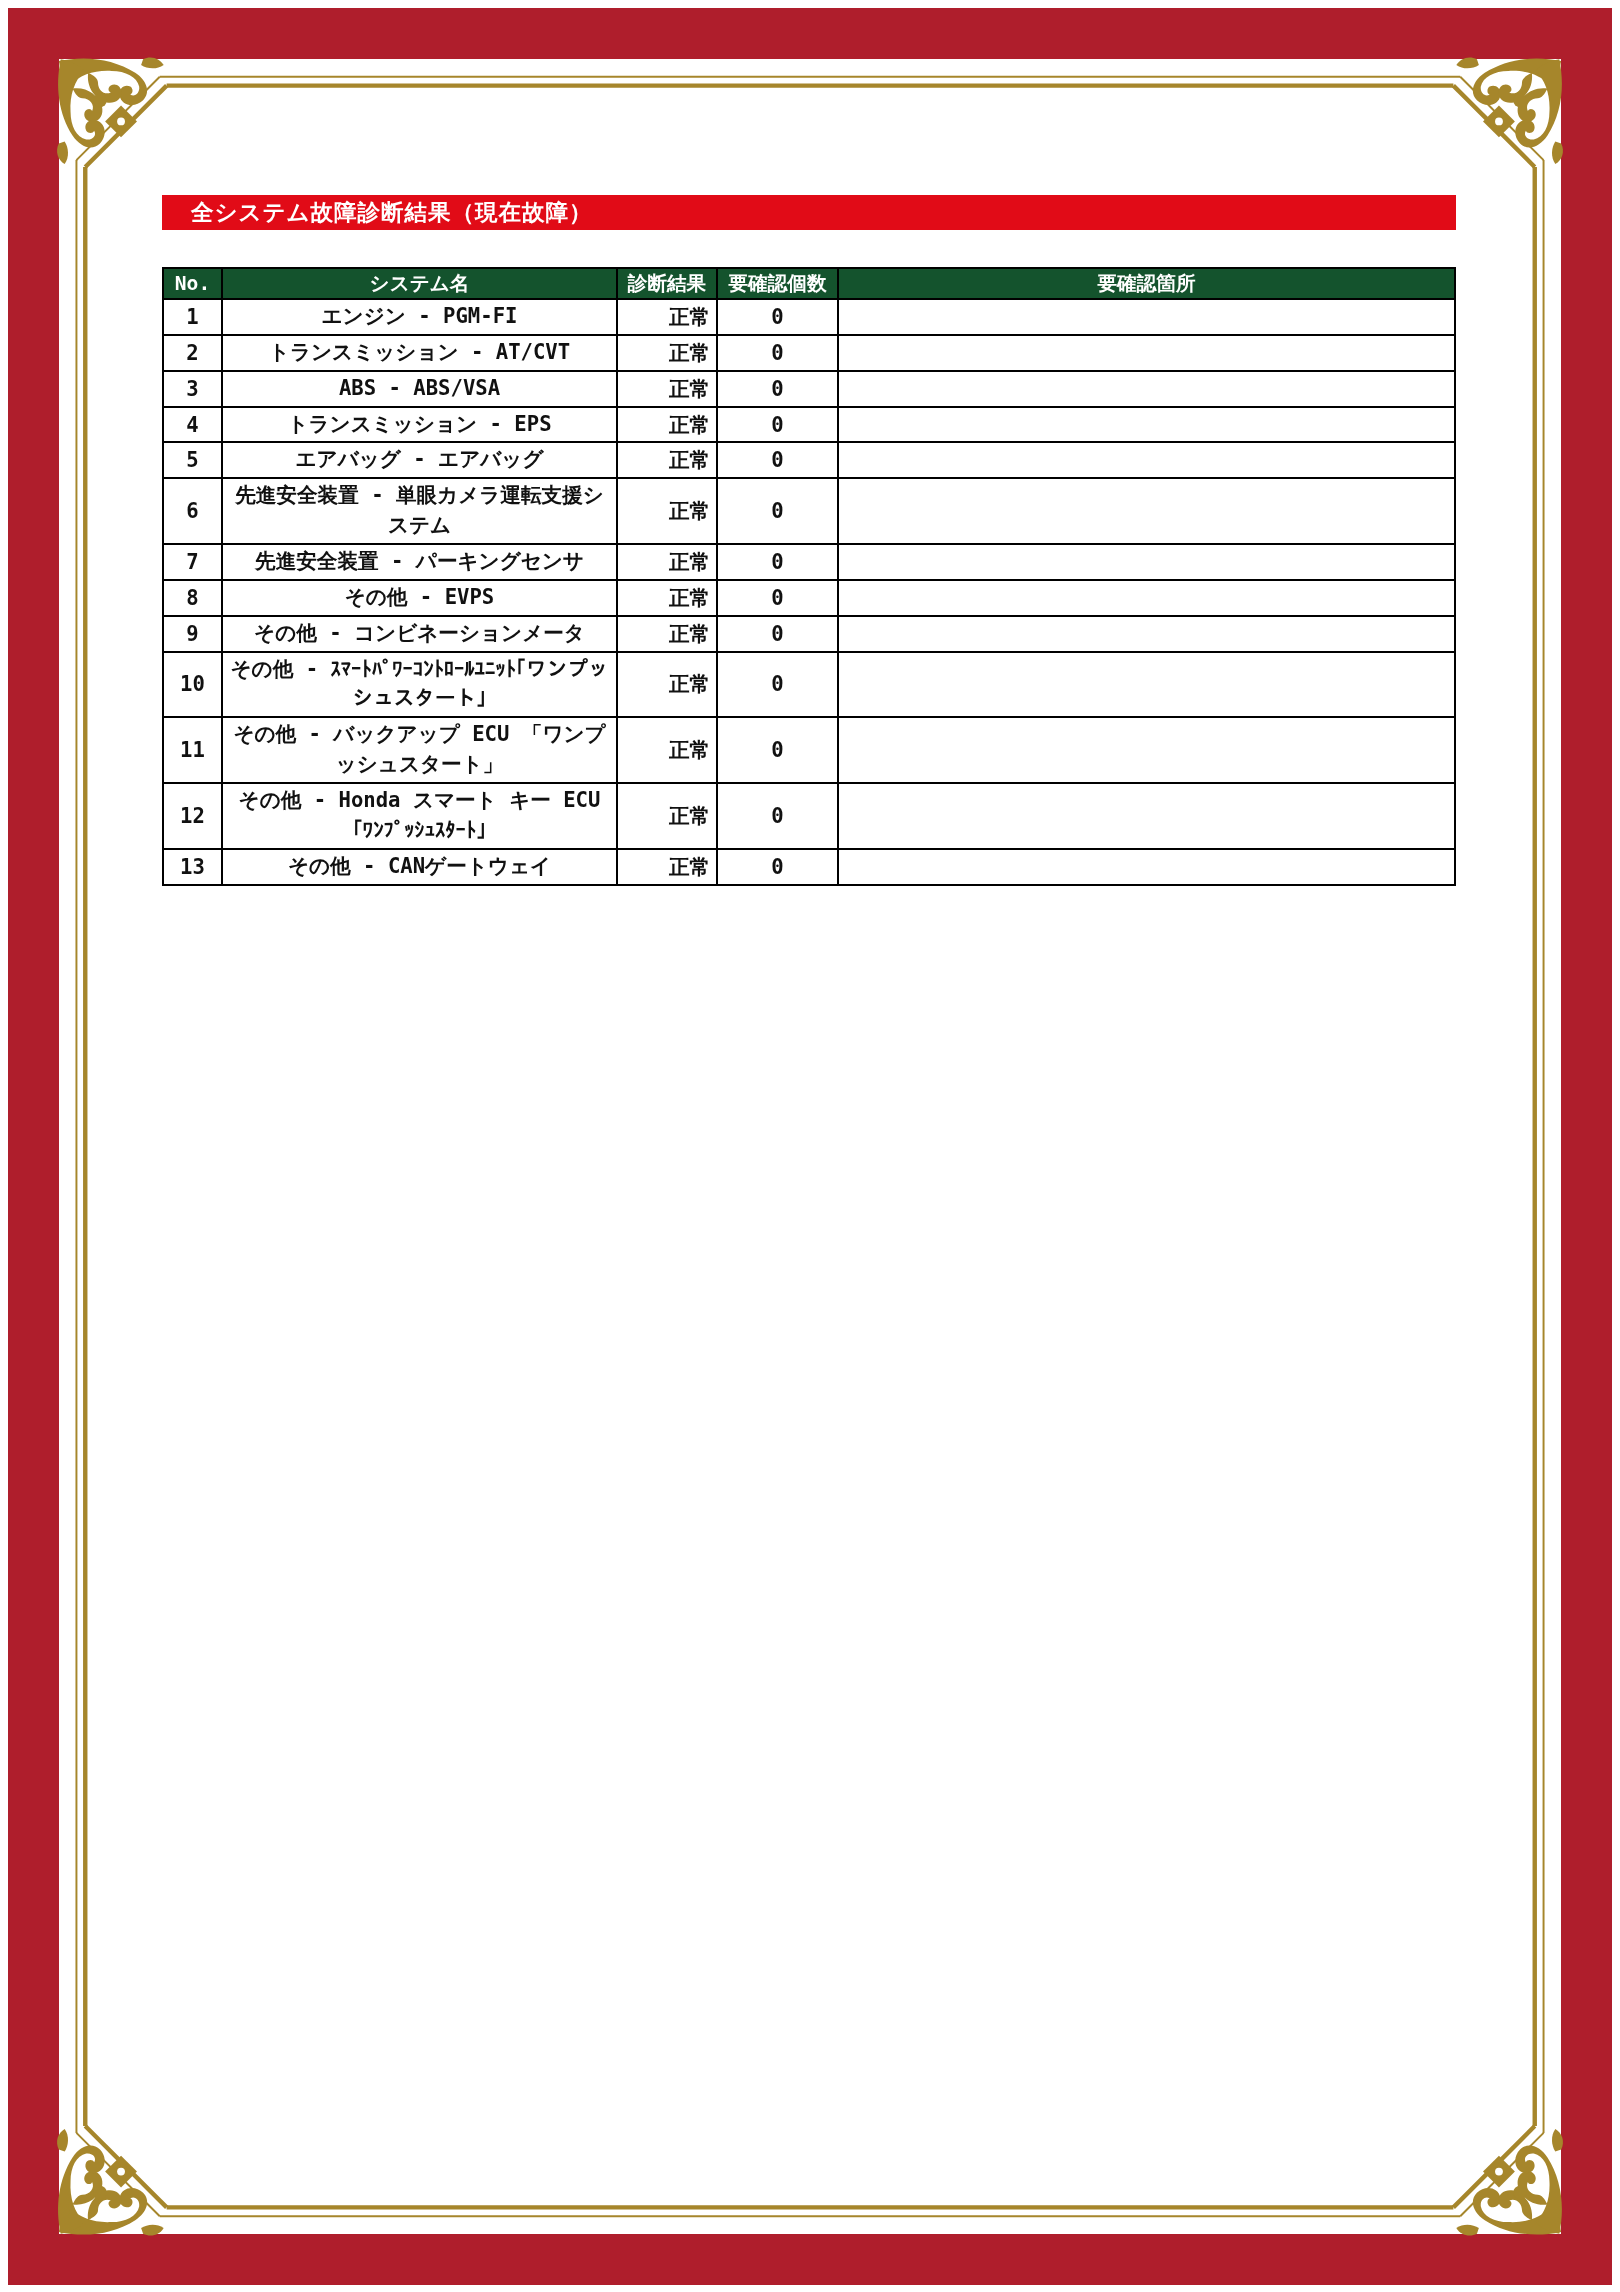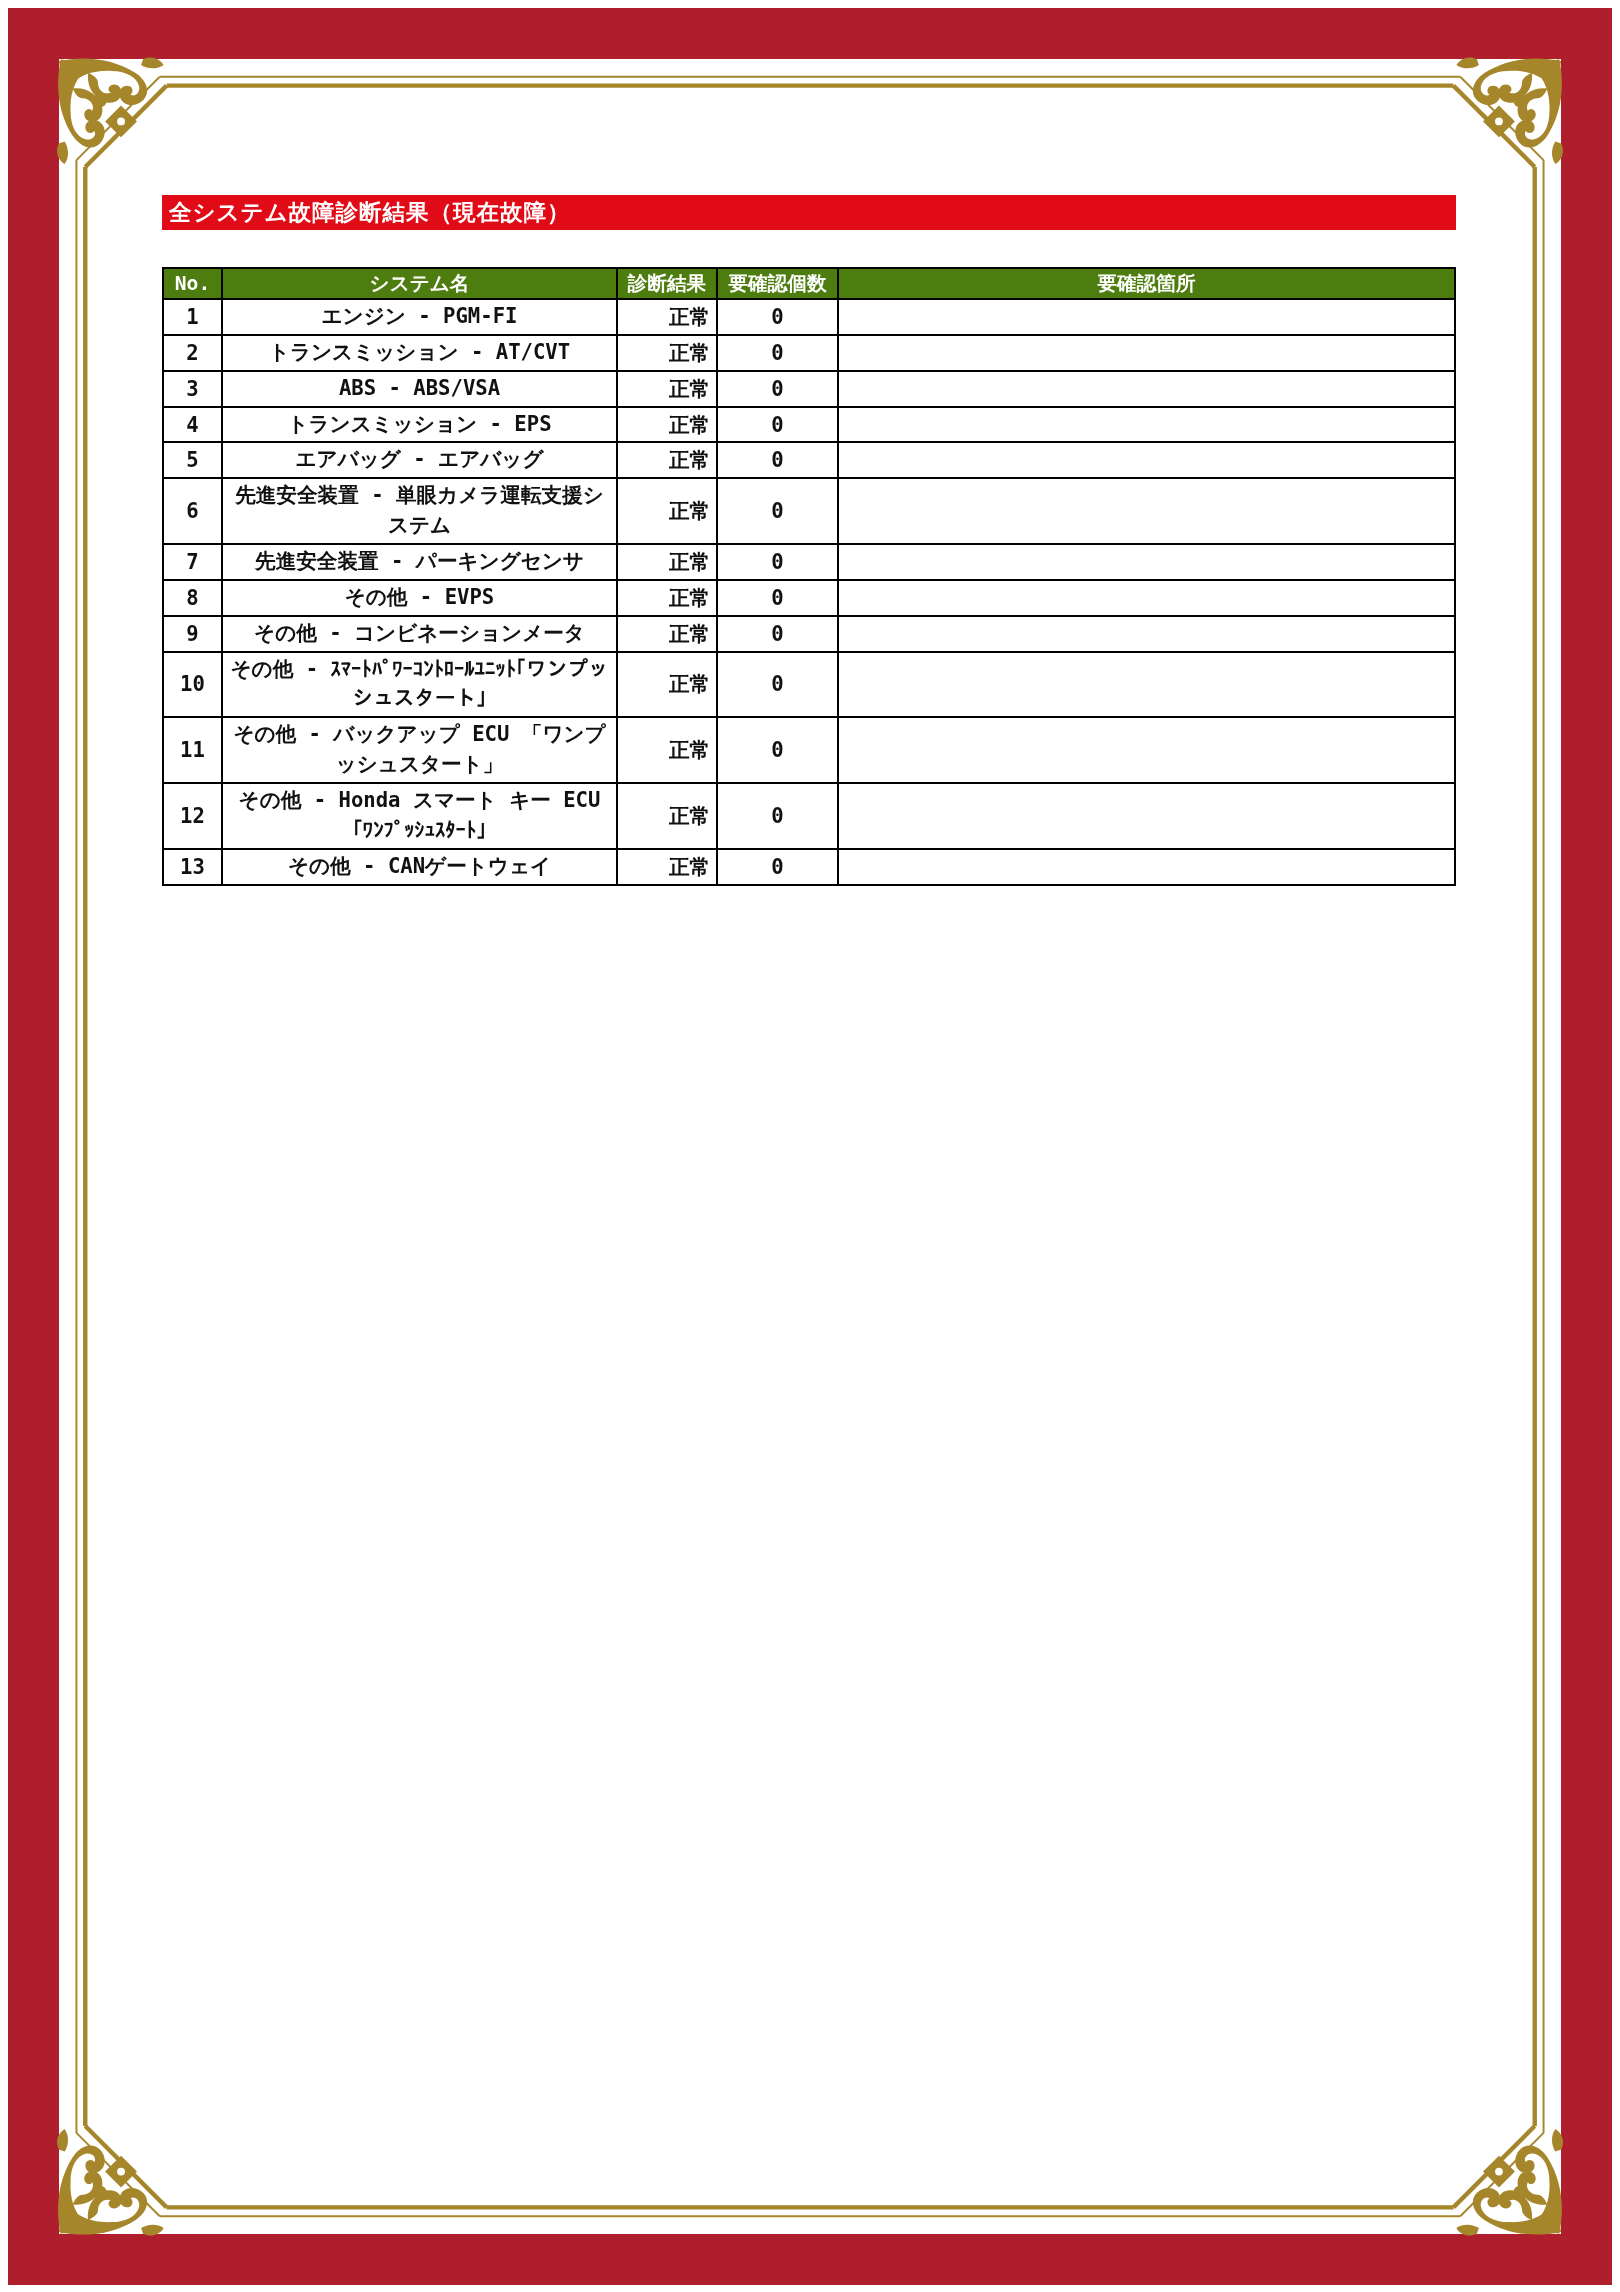--- a/index.html
+++ b/index.html
@@ -17,21 +17,21 @@
     box-sizing:border-box;
     pointer-events:none;
   }
   .frame-deco{position:absolute;left:0;top:0;pointer-events:none;}
 
   
   .title-bar{
     position:absolute;left:162px;top:195px;width:1294px;height:35px;
     background:#E10B17;
     display:flex;align-items:center;
-    box-sizing:border-box;padding-left:7px;
+    box-sizing:border-box;padding-left:29px;
   }
   .title-bar span{
     color:#ffffff;font-size:22.5px;font-weight:bold;letter-spacing:1px;
     font-family:"DejaVu Sans Mono","DejaVu Sans",sans-serif;
   }
 
   
   table.diag{
     position:absolute;left:162px;top:267px;width:1292px;
     border-collapse:collapse;table-layout:fixed;
@@ -39,21 +39,21 @@
     font-weight:bold;color:#111111;
   }
   table.diag th, table.diag td{
     border:2px solid #000000;
     box-sizing:border-box;
     font-size:20.6px;
     padding:2px 5.9px;
     overflow:hidden;
   }
   table.diag tr.head th{
-    background:#4d7c0f;color:#ffffff;
+    background:#14532d;color:#ffffff;
     font-size:19.6px;font-weight:bold;
     height:30px;padding:1px 2px;
     text-align:center;
   }
   table.diag td{height:34px;}
   tr.tall td{height:65px;}
   td.c-no{text-align:center;}
   td.c-system{text-align:center;padding-left:8.8px;line-height:1.45;}
   td.c-result{text-align:right;}
   td.c-count{text-align:center;}

